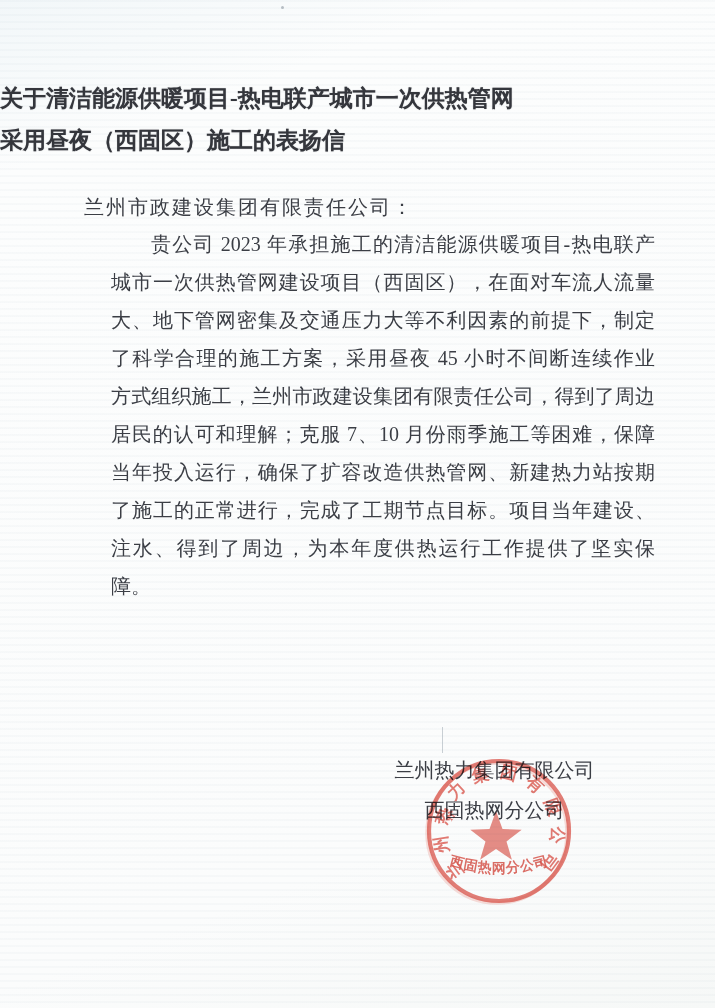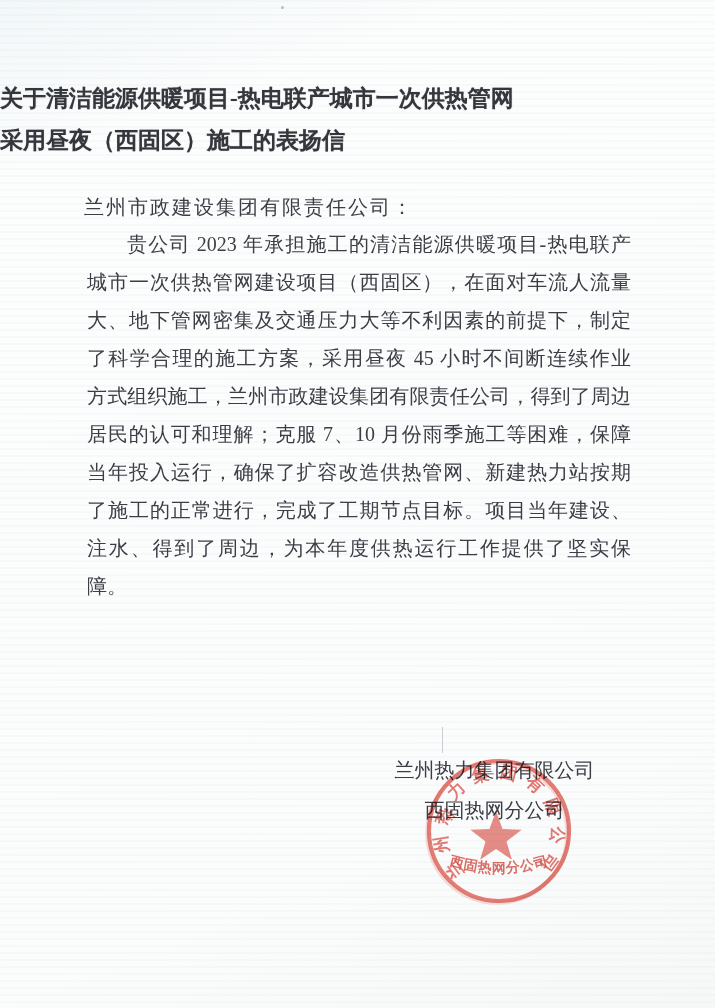--- a/index.html
+++ b/index.html
@@ -35,21 +35,21 @@
   .salutation {
     position: absolute; left: 84px; top: 194px;
     font-size: 20px; letter-spacing: 2px;
     color: #3b3e45;
   }
   .letter-body {
     position: absolute; left: 87px; top: 225px; width: 544px;
     font-size: 20px; line-height: 38px;
     color: #3b3e45;
   }
-  .letter-body .bline { width: 544px; }
+  .letter-body .bline { width: 544px; margin-left: 24px; }
   .letter-body .just { text-align: justify; text-align-last: justify; }
   .letter-body .indent { padding-left: 40px; width: 504px; }
   .letter-body .plain { text-align: left; text-align-last: left; }
   .signature-block {
     position: absolute; left: 352px; top: 750px; width: 285px;
     text-align: center;
     font-size: 20px; line-height: 40px;
     color: #3b3e45;
   }
   .seal {

